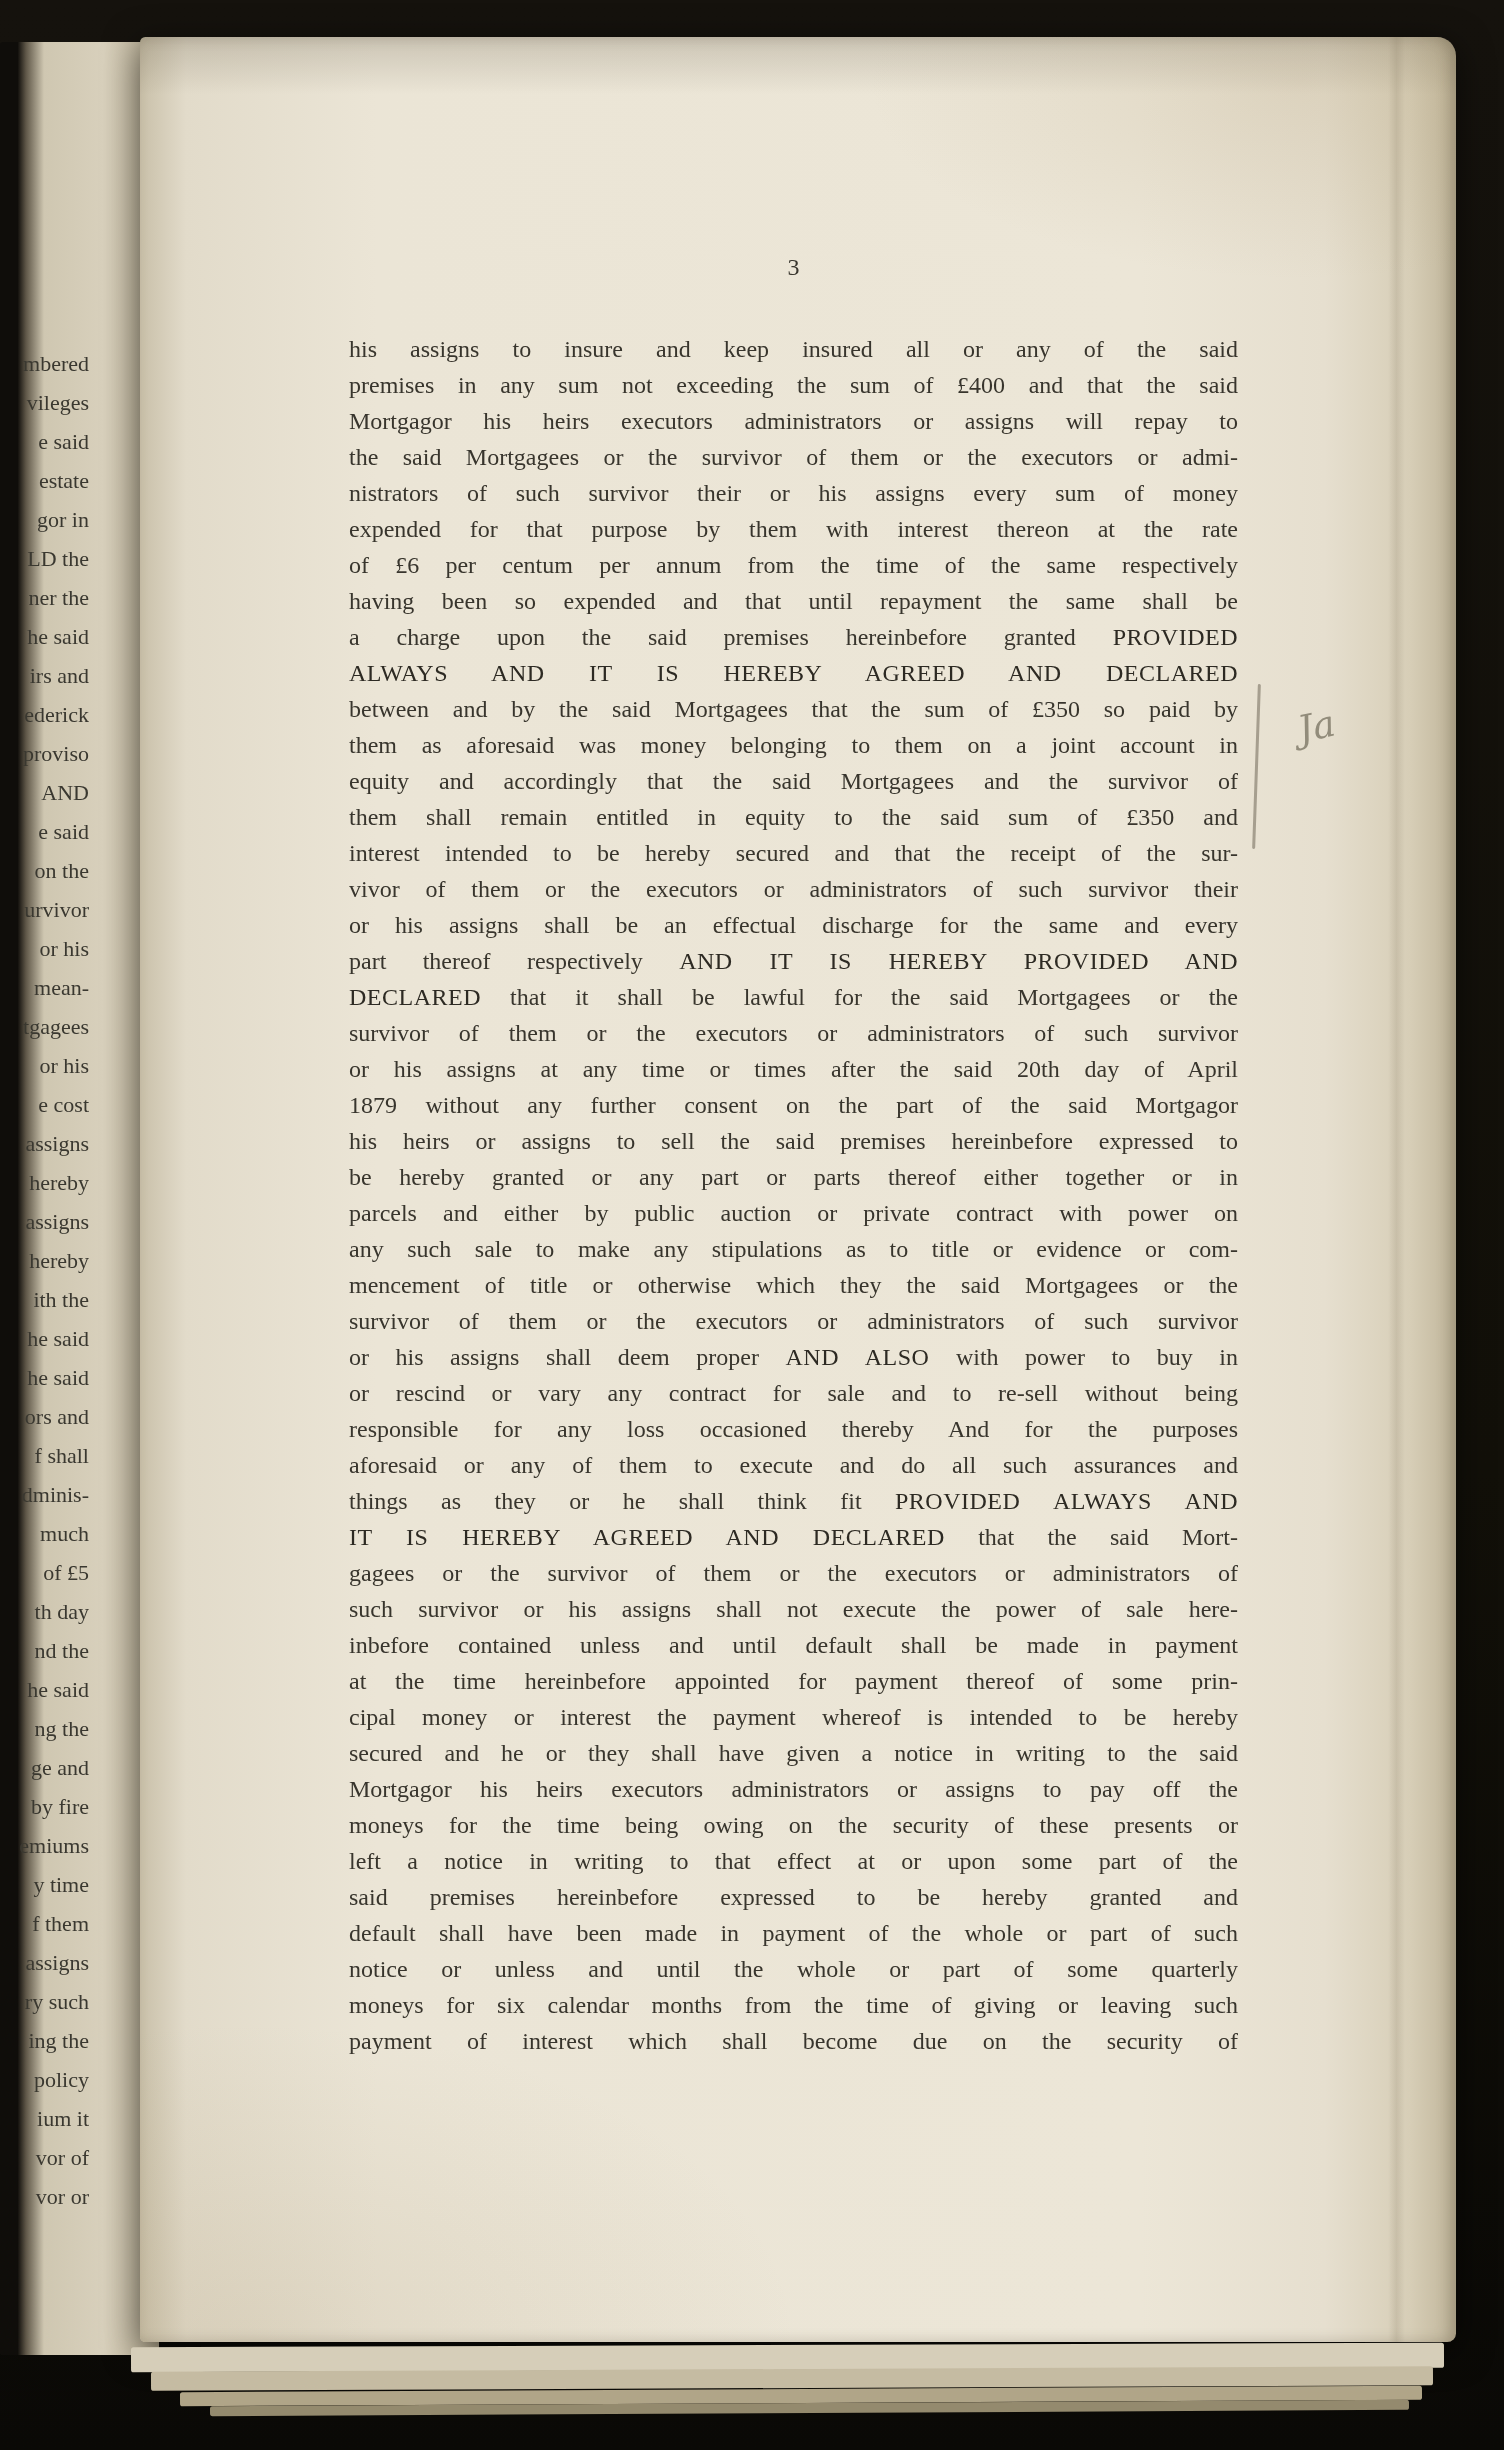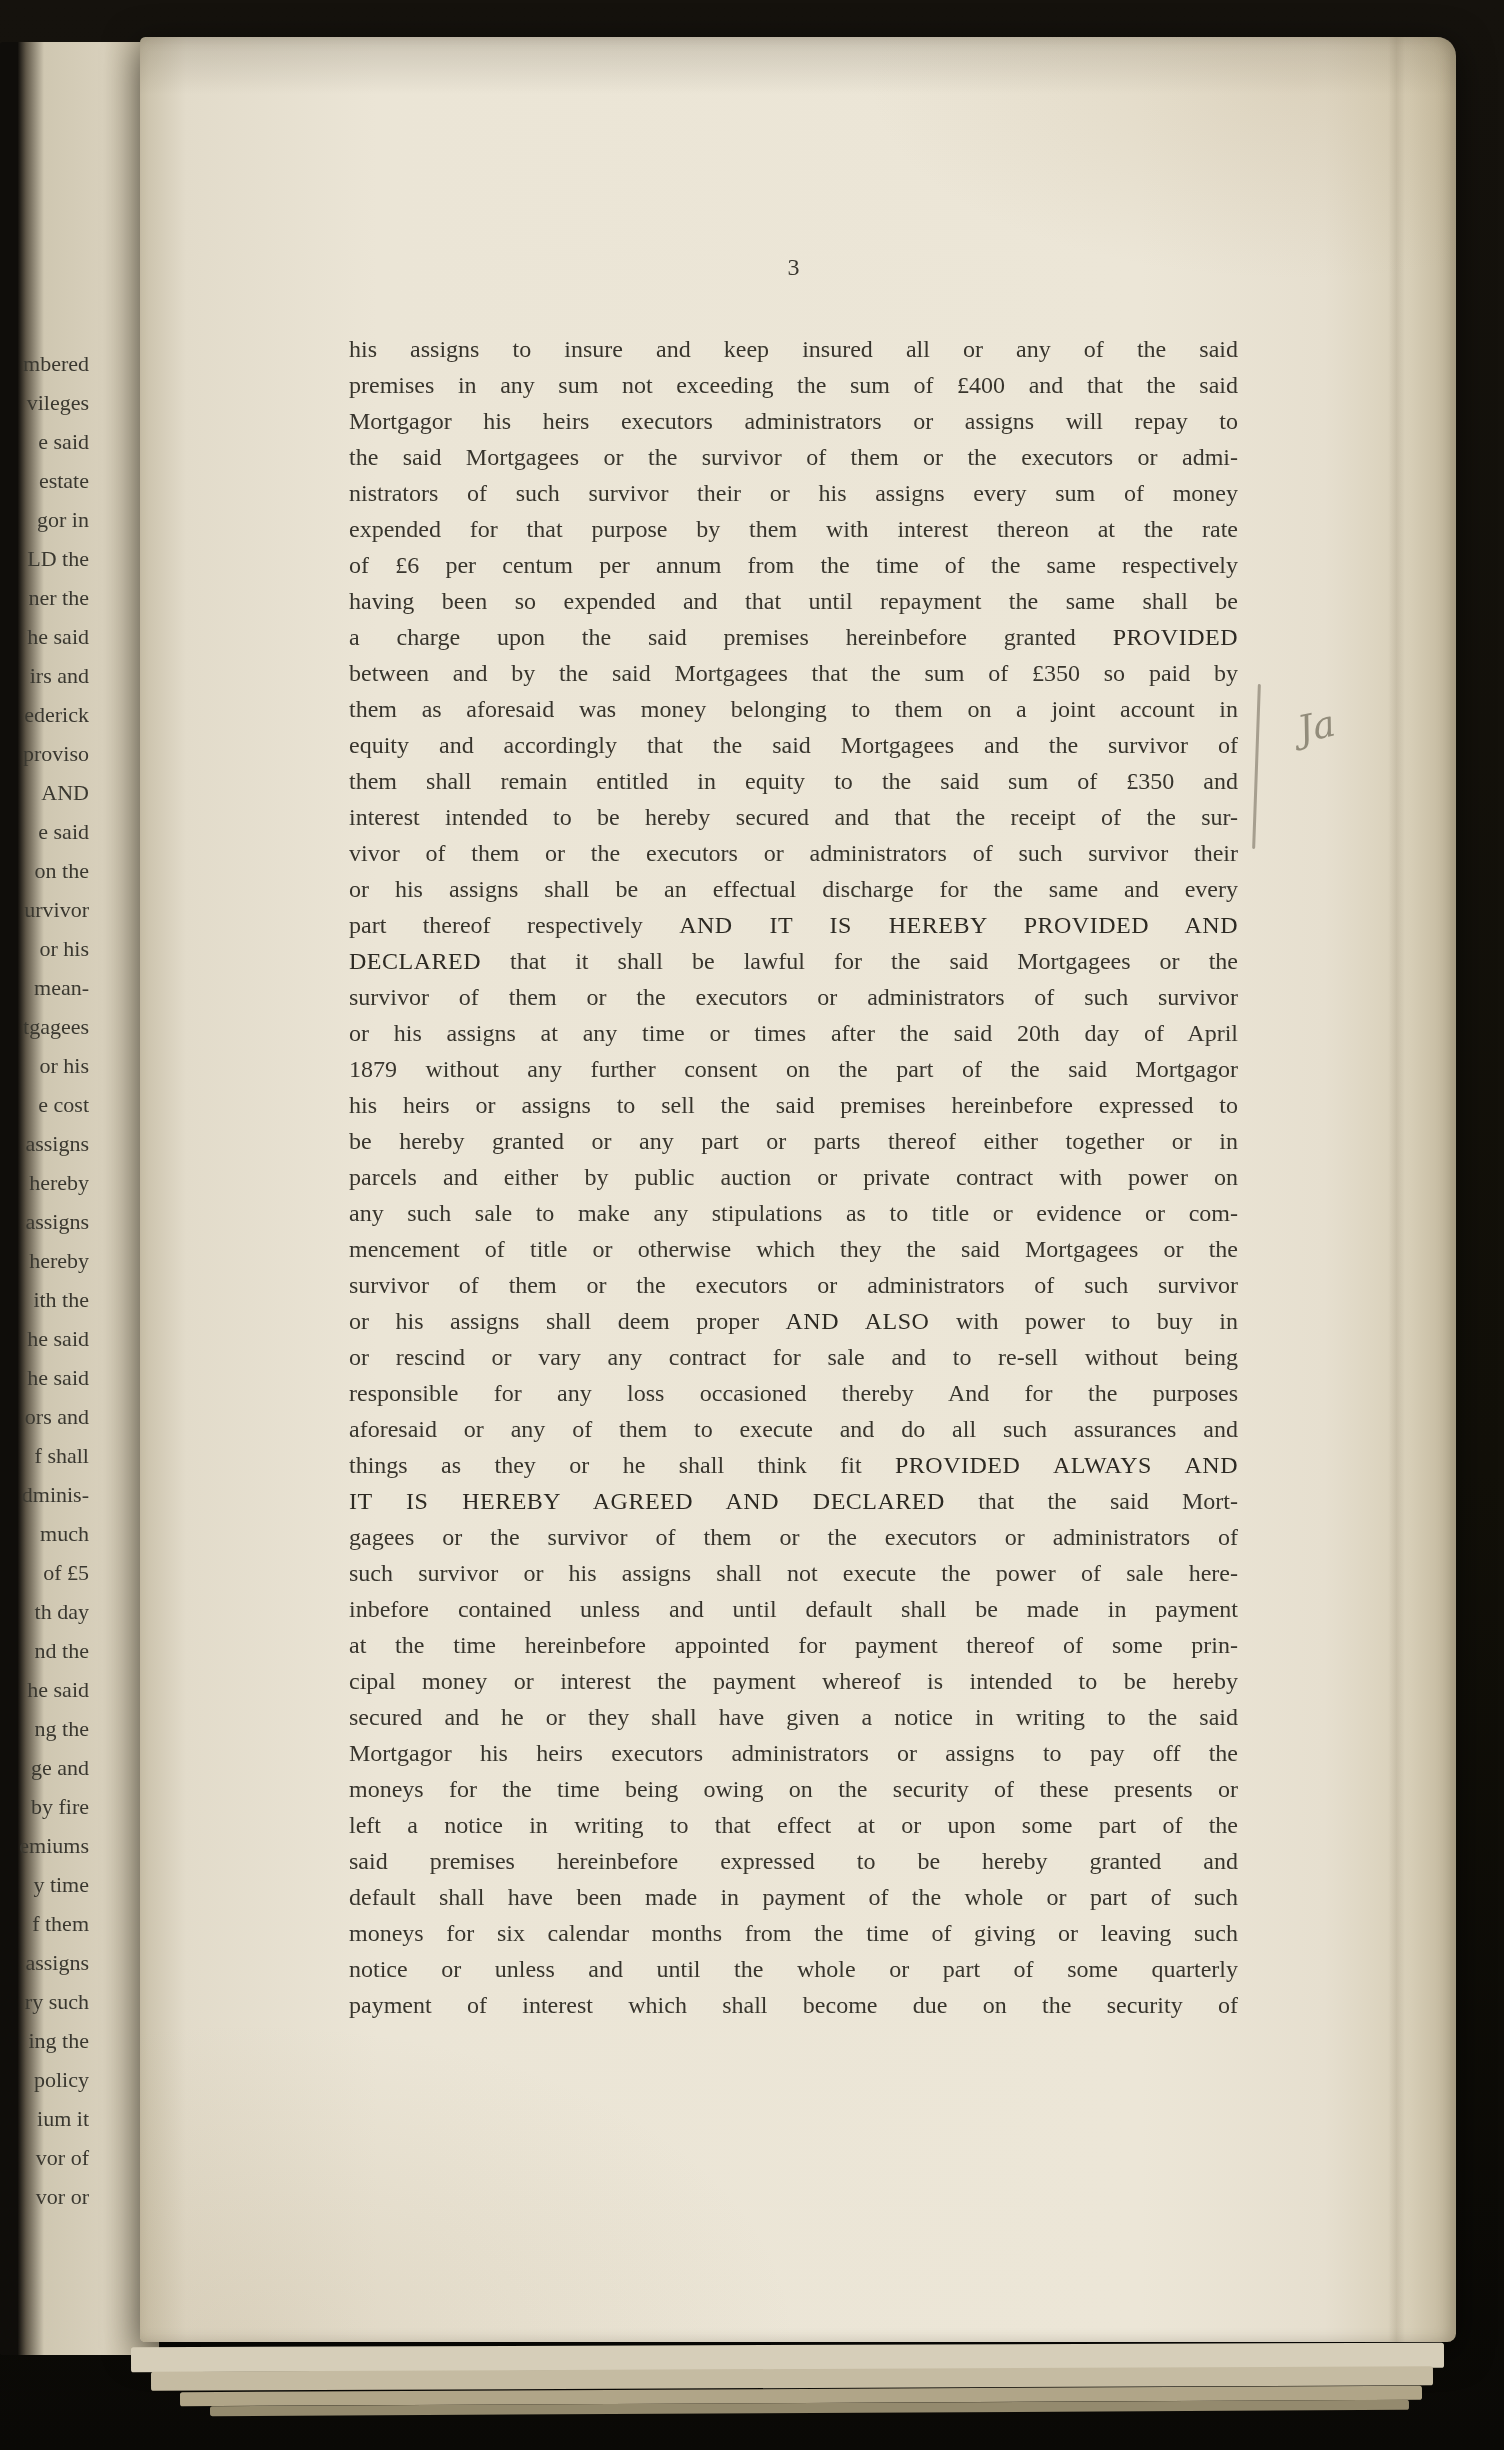--- a/index.html
+++ b/index.html
@@ -190,20 +190,21 @@
     <div class="body-text">
         <div class="line"><span>his assigns to insure and keep insured all or any of the said</span></div>
         <div class="line"><span>premises in any sum not exceeding the sum of £400 and that the said</span></div>
         <div class="line"><span>Mortgagor his heirs executors administrators or assigns will repay to</span></div>
         <div class="line"><span>the said Mortgagees or the survivor of them or the executors or admi-</span></div>
         <div class="line"><span>nistrators of such survivor their or his assigns every sum of money</span></div>
         <div class="line"><span>expended for that purpose by them with interest thereon at the rate</span></div>
         <div class="line"><span>of £6 per centum per annum from the time of the same respectively</span></div>
         <div class="line"><span>having been so expended and that until repayment the same shall be</span></div>
         <div class="line"><span>a charge upon the said premises hereinbefore granted </span><span class="caps">PROVIDED</span></div>
+        <div class="line"><span class="caps">ALWAYS AND IT IS HEREBY AGREED AND DECLARED</span></div>
         <div class="line"><span>between and by the said Mortgagees that the sum of £350 so paid by</span></div>
         <div class="line"><span>them as aforesaid was money belonging to them on a joint account in</span></div>
         <div class="line"><span>equity and accordingly that the said Mortgagees and the survivor of</span></div>
         <div class="line"><span>them shall remain entitled in equity to the said sum of £350 and</span></div>
         <div class="line"><span>interest intended to be hereby secured and that the receipt of the sur-</span></div>
         <div class="line"><span>vivor of them or the executors or administrators of such survivor their</span></div>
         <div class="line"><span>or his assigns shall be an effectual discharge for the same and every</span></div>
         <div class="line"><span>part thereof respectively </span><span class="caps">AND IT IS HEREBY PROVIDED AND</span></div>
         <div class="line"><span class="caps">DECLARED</span><span> that it shall be lawful for the said Mortgagees or the</span></div>
         <div class="line"><span>survivor of them or the executors or administrators of such survivor</span></div>
@@ -225,22 +226,22 @@
         <div class="line"><span>such survivor or his assigns shall not execute the power of sale here-</span></div>
         <div class="line"><span>inbefore contained unless and until default shall be made in payment</span></div>
         <div class="line"><span>at the time hereinbefore appointed for payment thereof of some prin-</span></div>
         <div class="line"><span>cipal money or interest the payment whereof is intended to be hereby</span></div>
         <div class="line"><span>secured and he or they shall have given a notice in writing to the said</span></div>
         <div class="line"><span>Mortgagor his heirs executors administrators or assigns to pay off the</span></div>
         <div class="line"><span>moneys for the time being owing on the security of these presents or</span></div>
         <div class="line"><span>left a notice in writing to that effect at or upon some part of the</span></div>
         <div class="line"><span>said premises hereinbefore expressed to be hereby granted and</span></div>
         <div class="line"><span>default shall have been made in payment of the whole or part of such</span></div>
+        <div class="line"><span>notice or unless and until the whole or part of some quarterly</span></div>
         <div class="line"><span>moneys for six calendar months from the time of giving or leaving such</span></div>
-        <div class="line"><span>notice or unless and until the whole or part of some quarterly</span></div>
         <div class="line"><span>payment of interest which shall become due on the security of</span></div>
       </div>
     <div class="marginalia-line"></div>
     <div class="marginalia">Ja</div>
   </div>
 
   <div class="stack-strip stack-1"></div>
   <div class="stack-strip stack-2"></div>
   <div class="stack-strip stack-3"></div>
   <div class="stack-strip stack-4"></div>

